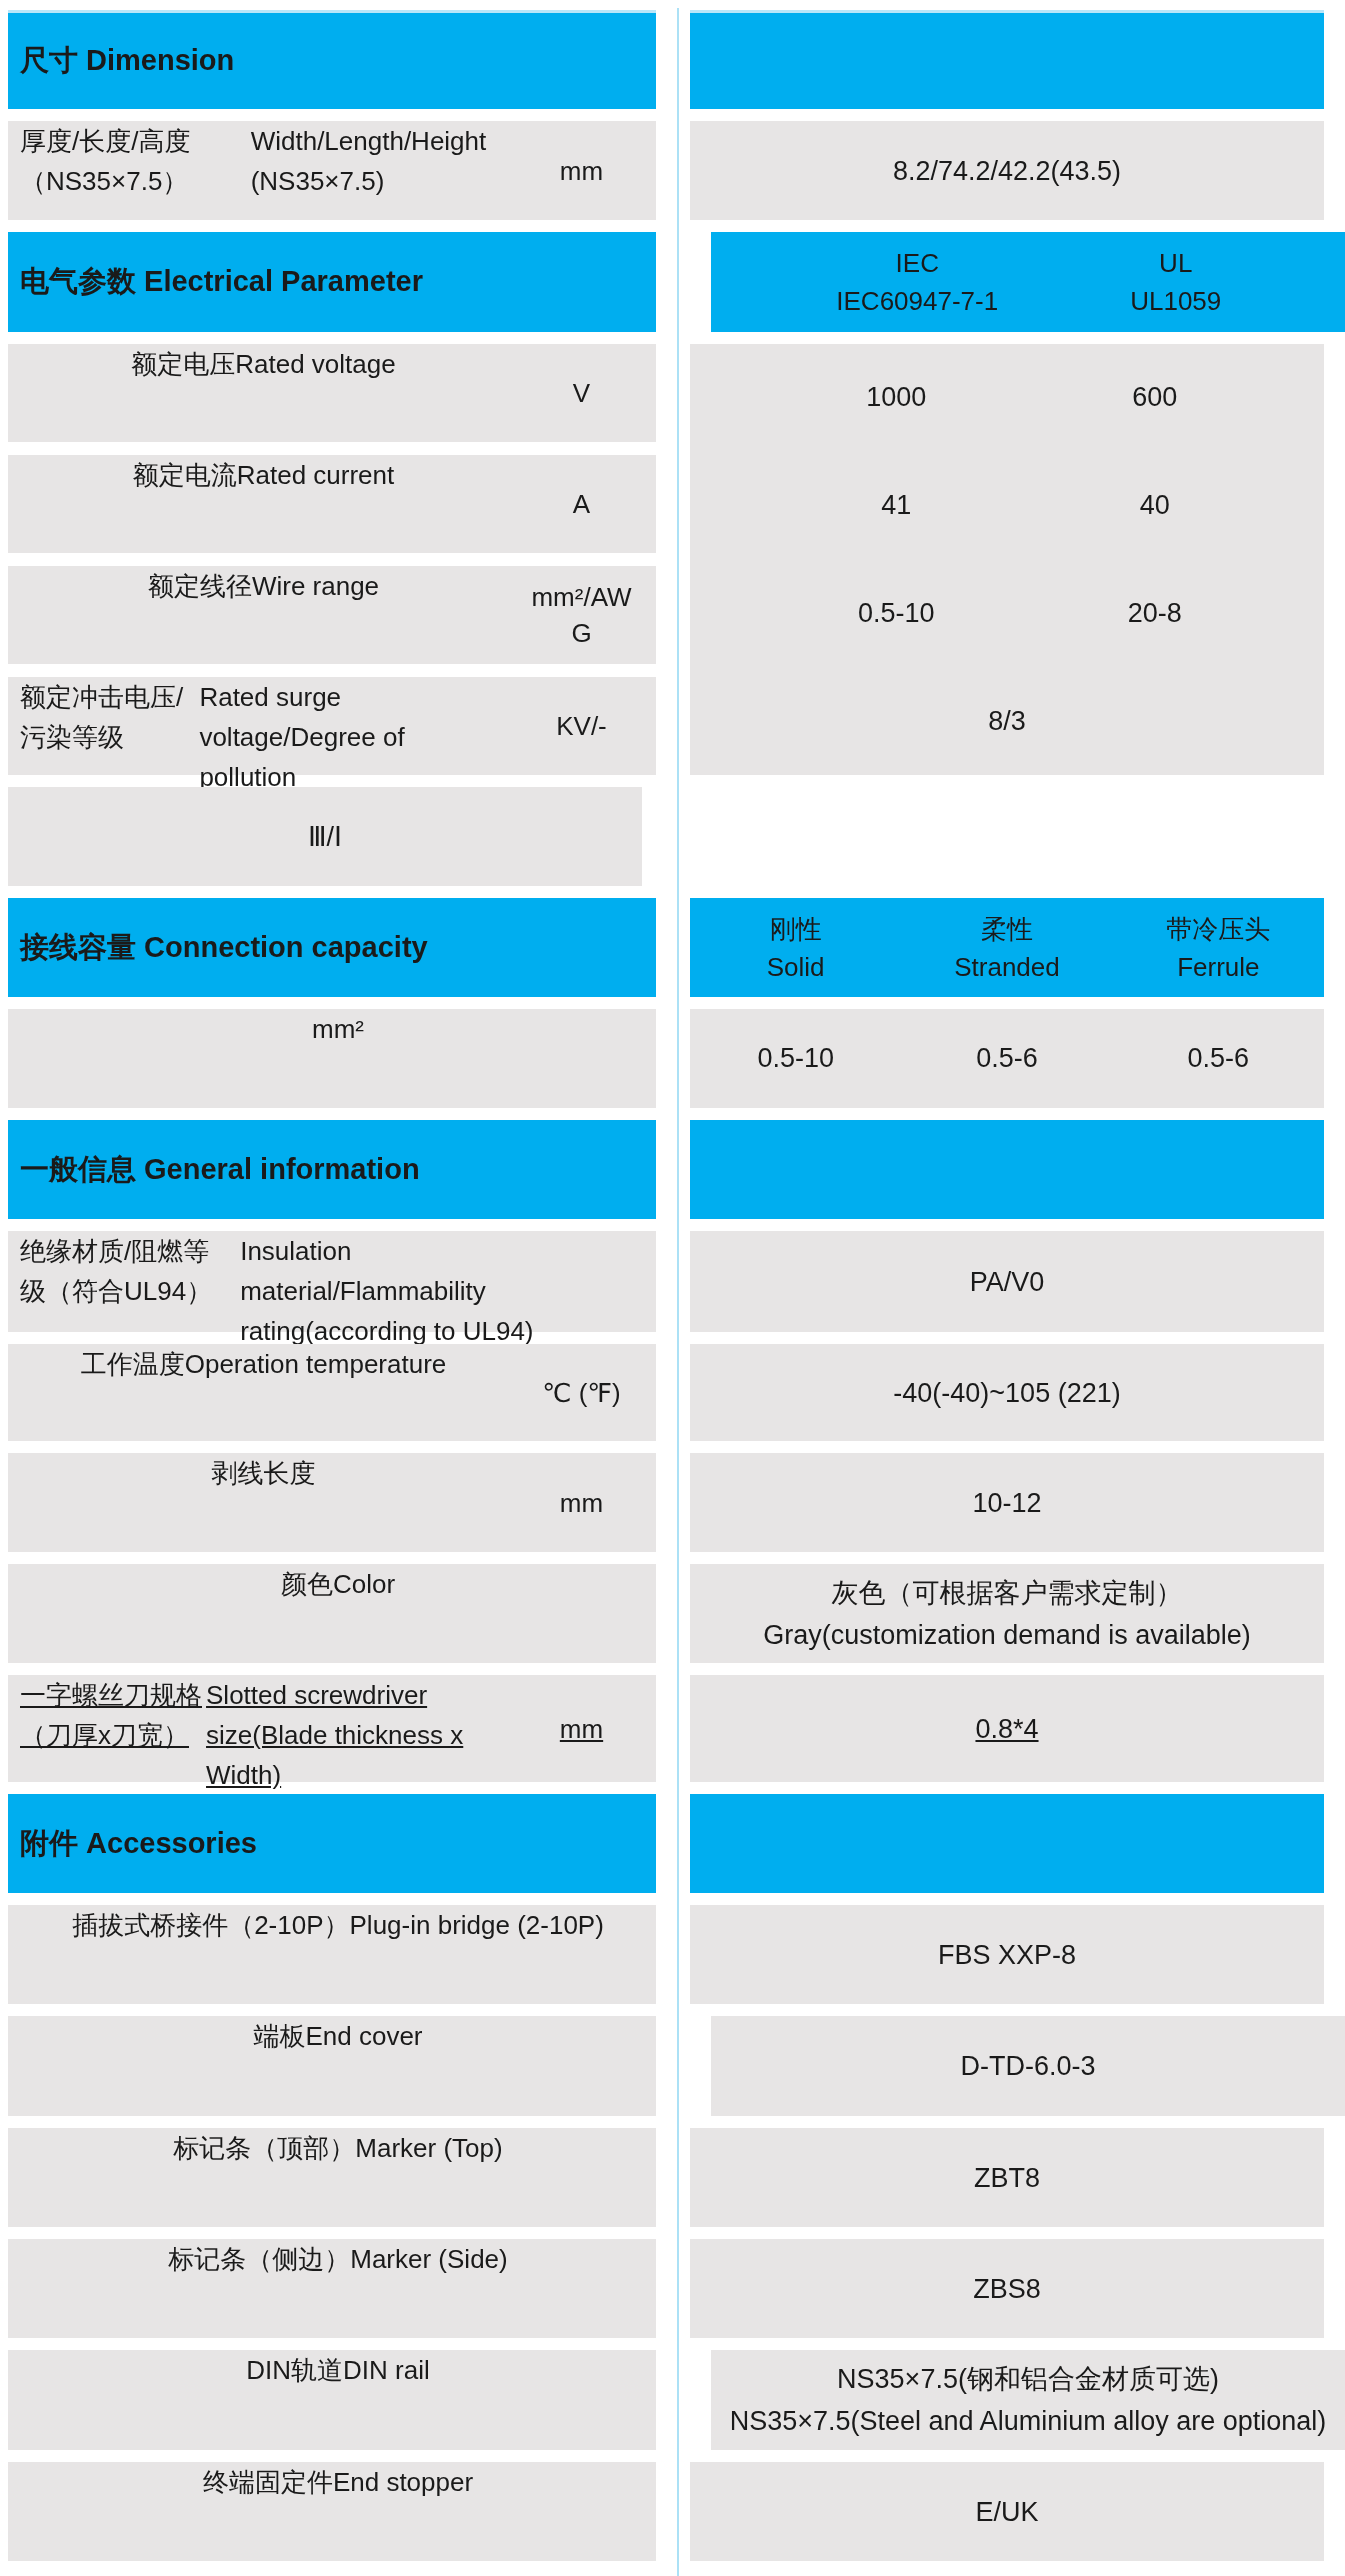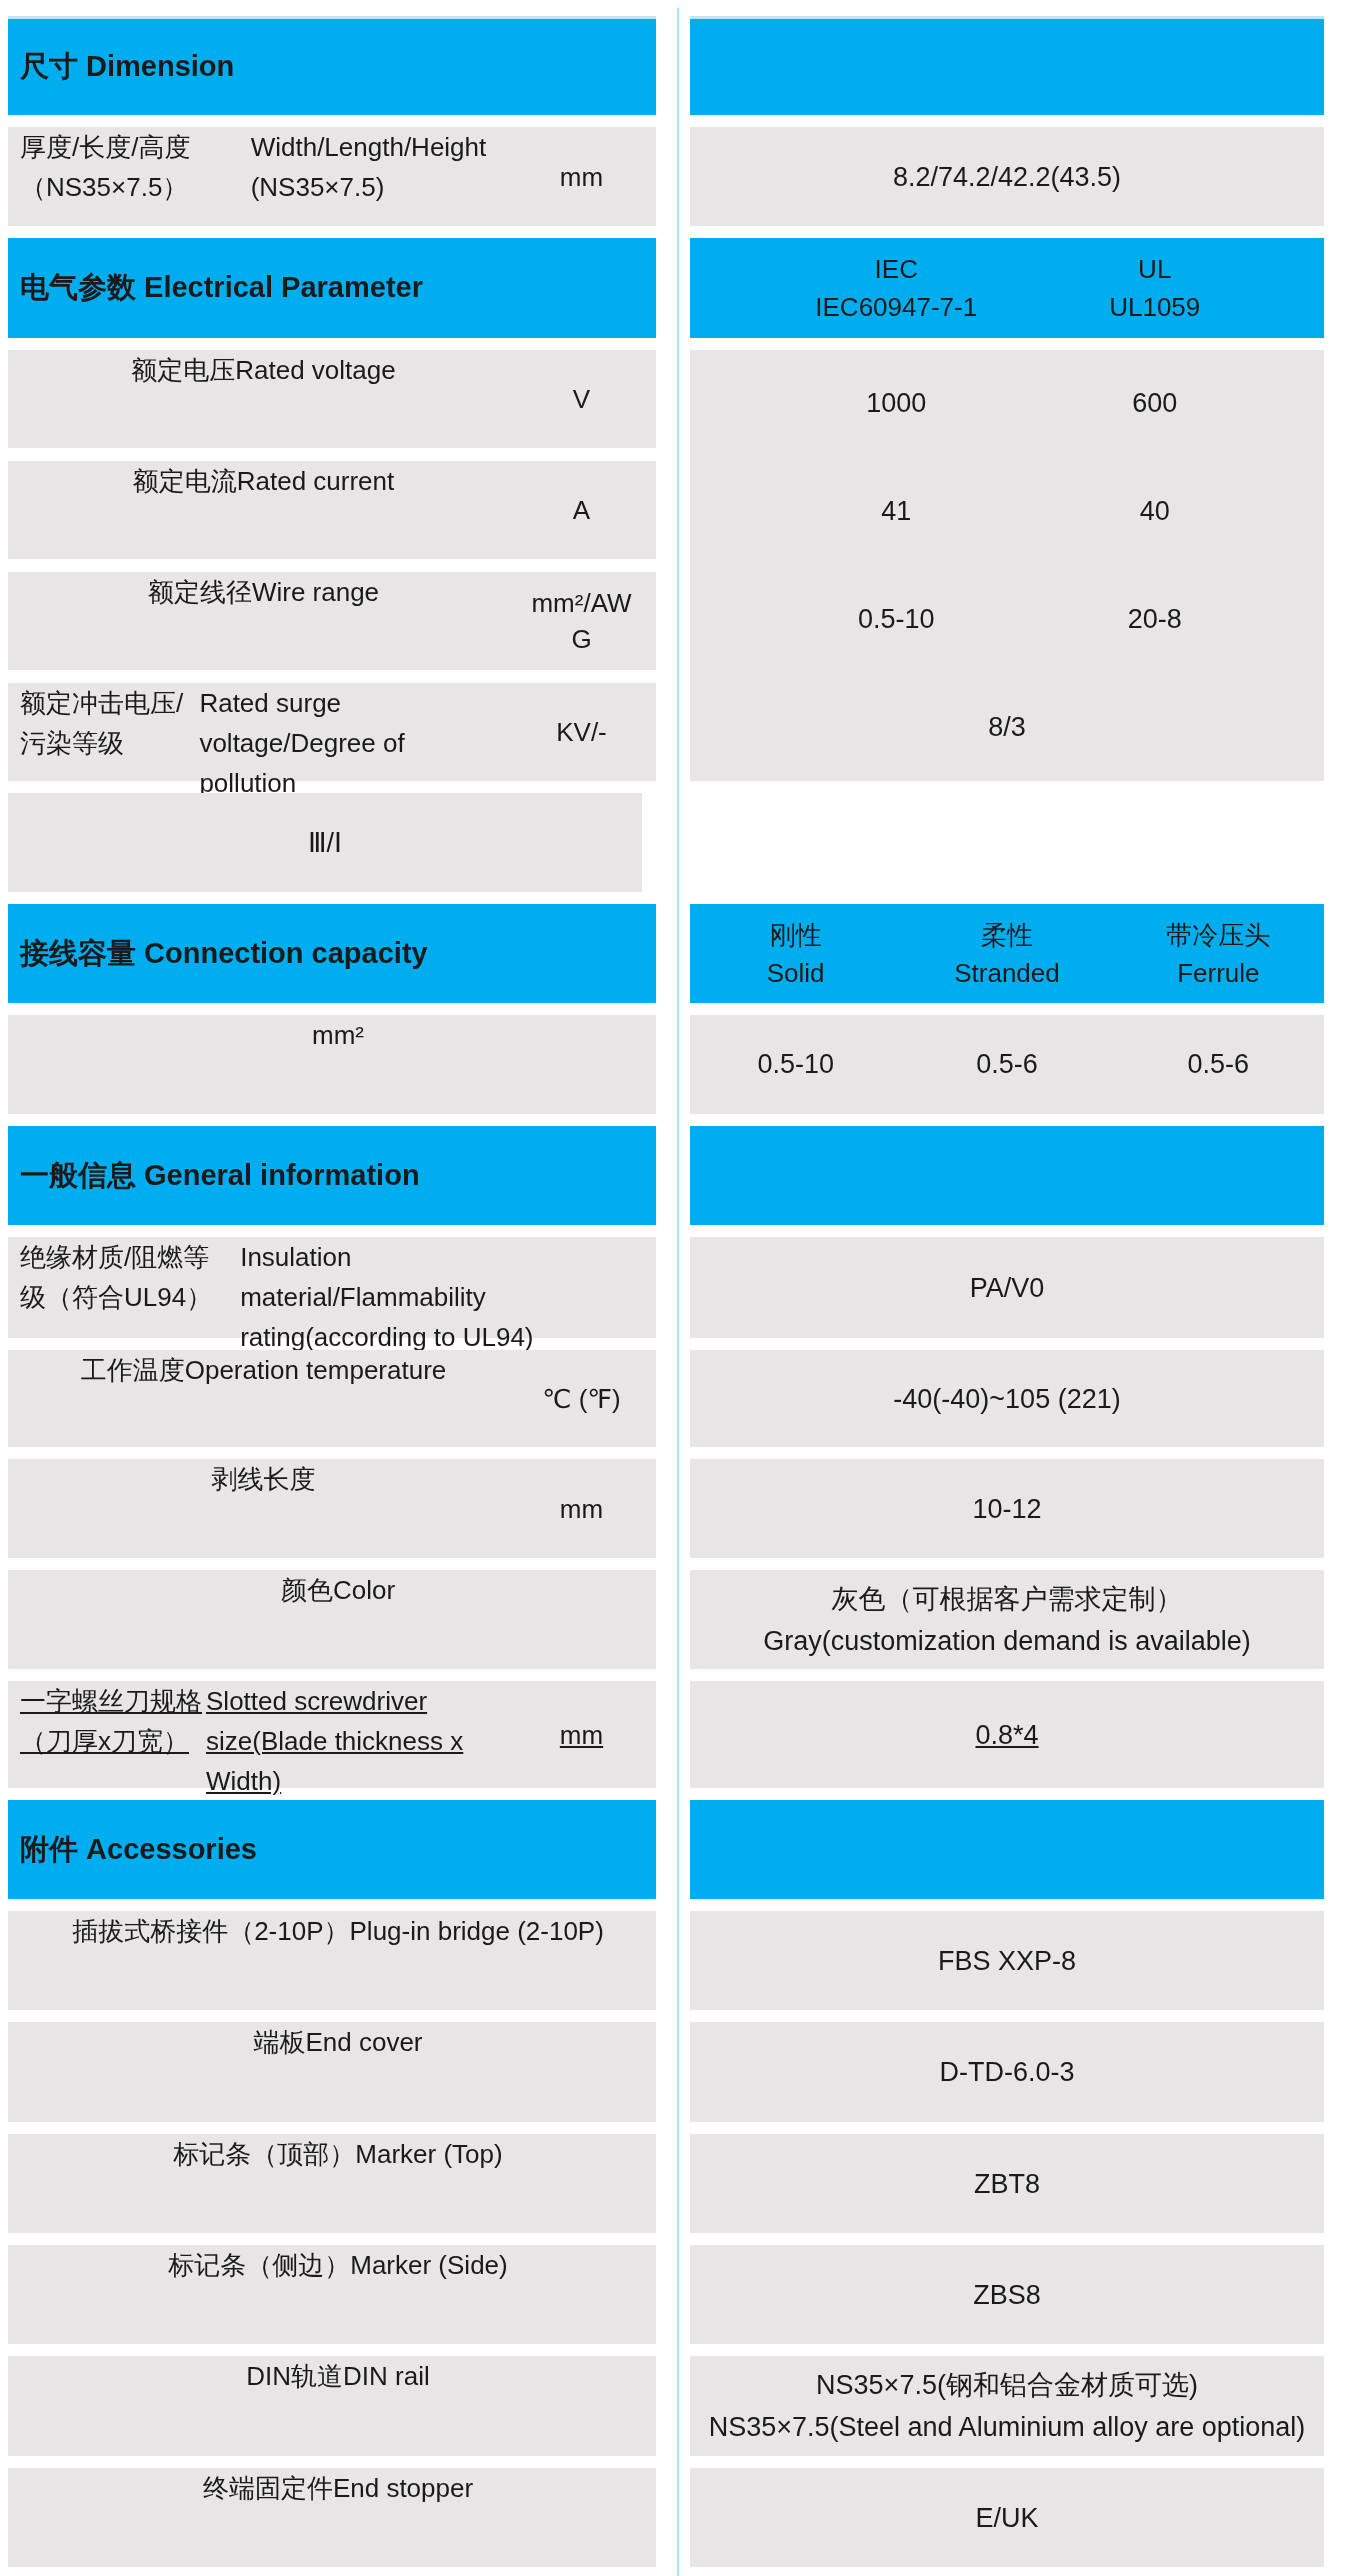--- a/index.html
+++ b/index.html
@@ -1,29 +1,29 @@
 <!DOCTYPE html>
 <html><head>
 <meta charset="utf-8">
 <style>
   html,body { margin:0; padding:0; background:#ffffff; }
   .page {
     position:relative; width:1345px; height:2576px; overflow:hidden;
-    background:#ffffff; box-sizing:border-box; padding-top:16px;
+    background:#ffffff; box-sizing:border-box; padding-top:10px;
     font-family:"Liberation Sans","DejaVu Sans",sans-serif; color:#1a1a1a;
   }
   .vline { position:absolute; left:677px; top:8px; bottom:0; width:2px; background:#ace1f6; }
 
   .row { display:flex; margin:0 0 12px 8px; }
   .cell-l { width:648px; margin-right:34px; box-sizing:border-box; display:flex; }
   .cell-r { width:634px; box-sizing:border-box; }
   .gray { background:#e7e5e5; }
   .blue { background:#00aeef; }
 
-  .h100 { height:99px; } .h101 { height:100px; } .h102 { height:101px; }
+  .h100 { height:99px; } .h101 { height:100px;justify-content:space-between; } .h102 { height:101px; }
   .h98 { height:97px; } .h108 { height:107px;text-decoration:underline; }
 
   .first .cell-l, .first .cell-r { border-top:3px solid #b9e6f9; }
 
   .hdr { display:flex; align-items:center; }
   .hdr-label { font-weight:bold; font-size:29px; padding-left:12px; }
 
   .names { flex:1; min-width:0; display:flex; flex-direction:row; justify-content:center;
            padding-left:12px; font-size:26px; line-height:40px; }
   .names.pad-r { padding-right:60px;gap:16px; }

